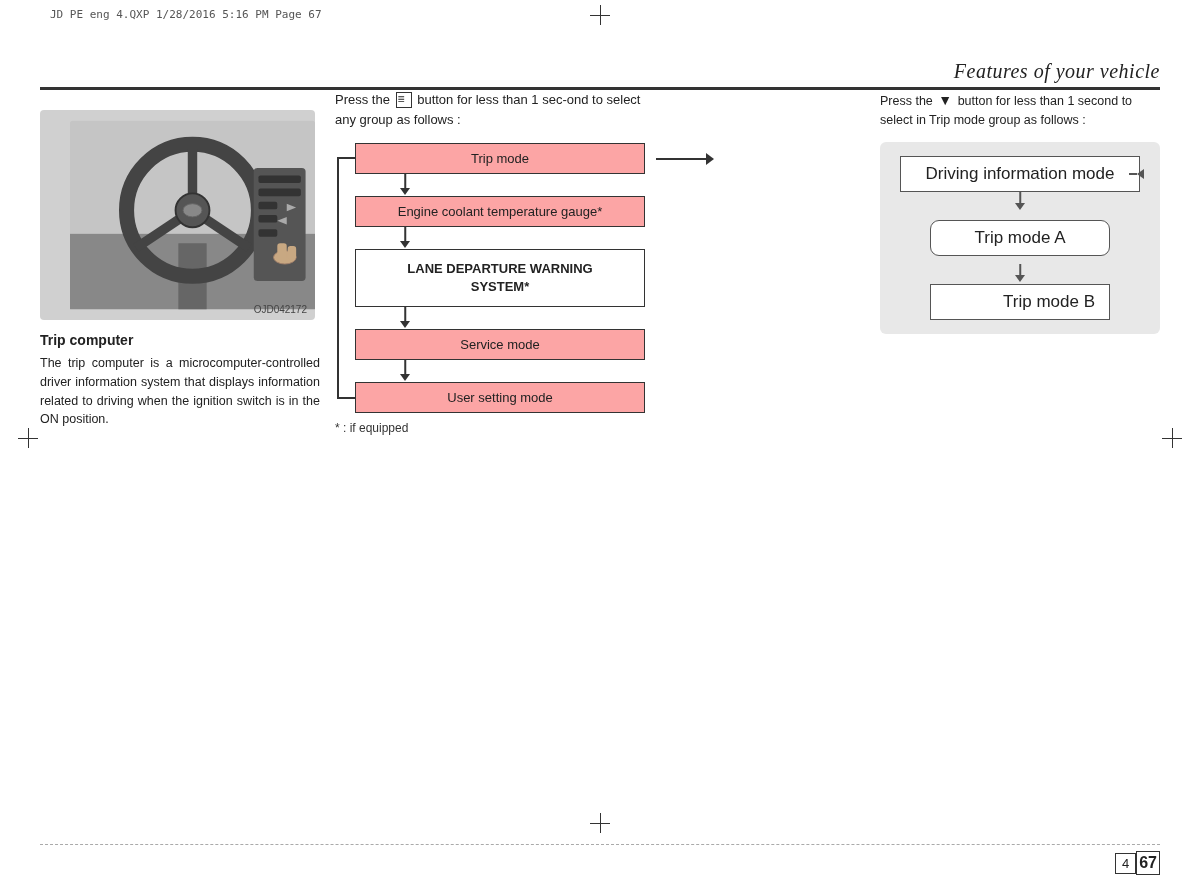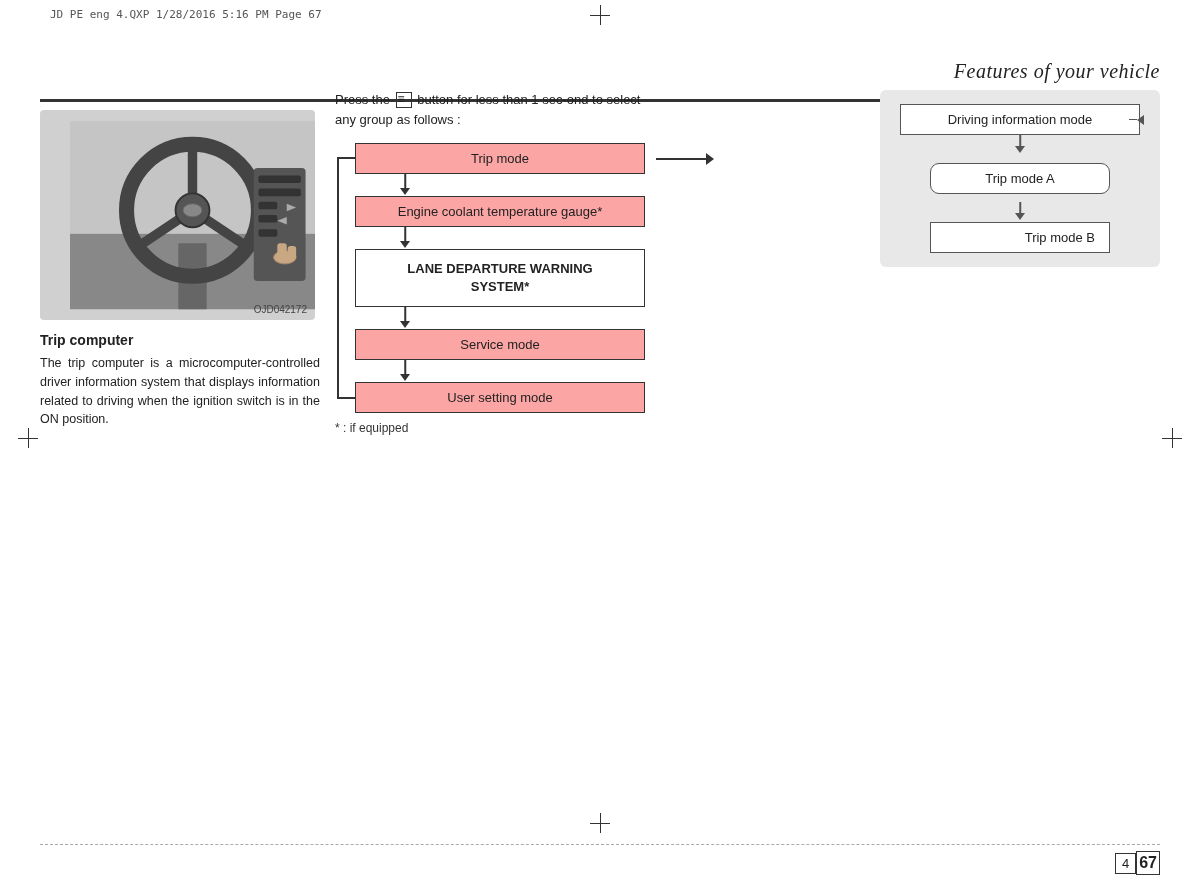--- a/index.html
+++ b/index.html
@@ -18,21 +18,21 @@
     
     .header-bar {
       position: absolute;
       top: 60px;
       left: 40px;
       right: 40px;
       display: flex;
       justify-content: flex-end;
       align-items: flex-end;
       border-bottom: 3px solid #333;
-      padding-bottom: 16px;
+      padding-bottom: 4px;
     }
 
     .header-title {
       font-size: 20px;
       font-style: italic;
       font-family: Georgia, serif;
       color: #222;
       letter-spacing: 0.5px;
     }
 
@@ -262,21 +262,21 @@
       display: flex;
       flex-direction: column;
       align-items: center;
       gap: 0;
     }
 
     .right-flow-box {
       border: 1.5px solid #555;
       padding: 7px 14px;
       text-align: center;
-      font-size: 13px;
+      font-size: 17px;
       background: #fff;
       min-width: 180px;
       position: relative;
     }
 
     .right-arrow-down {
       width: 20px;
       height: 20px;
       position: relative;
     }
@@ -449,20 +449,25 @@
 
       <div class="flow-box">
         <span>User setting mode</span>
       </div>
     </div>
 
     <div class="if-equipped">* : if equipped</div>
   </div>
 
   <div class="right-section">
+    <div class="right-press-text">
+      <span>Press the</span>
+      <span style="font-size:14px; font-weight:bold; margin:0 2px;">▼</span>
+      <span>button for less than 1 second to select in Trip mode group as follows :</span>
+    </div>
 
     <div class="right-flow">
 
       <div style="position:relative; width:100%;">
         <div class="right-flow-box" style="margin:0 auto;">
           <span>Driving information mode</span>
         </div>
 
         <div style="position:absolute; right:-4px; top:50%; transform:translateY(-50%); display:flex; align-items:center; flex-direction:row-reverse;">
           <div style="width:0; height:0; border-top:5px solid transparent; border-bottom:5px solid transparent; border-right:7px solid #555;"></div>

